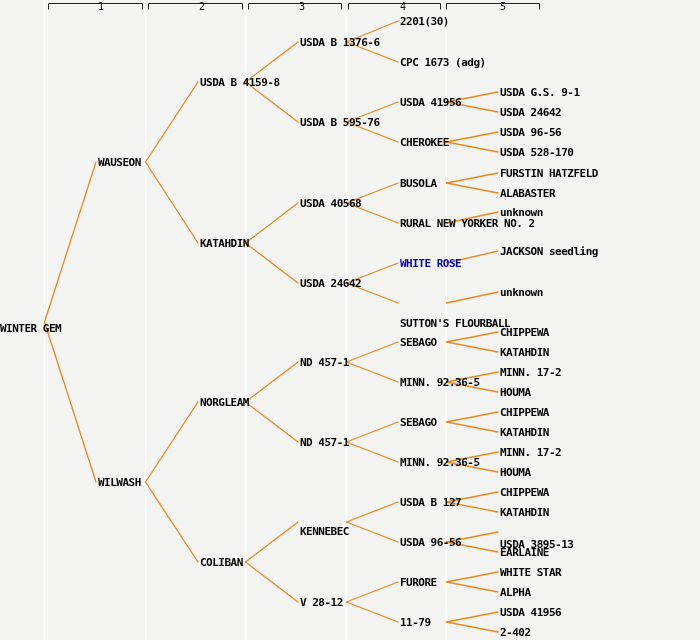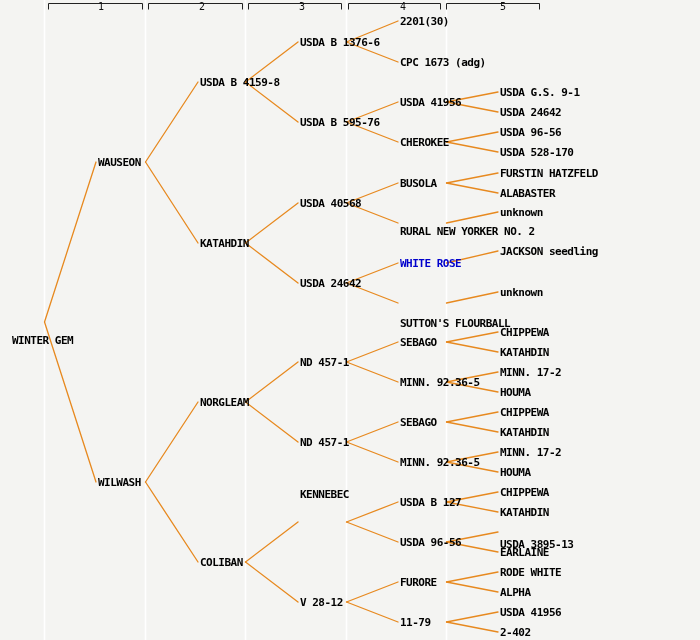--- a/index.html
+++ b/index.html
@@ -106,41 +106,41 @@
       <line x1="446.5" y1="622" x2="498" y2="632" stroke="#e7891f" stroke-width="1.3" stroke-linecap="round"></line>
     </svg>
   <div class="layer" id="ruler">
       <div class="ruler-num" style="left: 101px;">1</div>
       <div class="ruler-num" style="left: 202px;">2</div>
       <div class="ruler-num" style="left: 302px;">3</div>
       <div class="ruler-num" style="left: 403px;">4</div>
       <div class="ruler-num" style="left: 503px;">5</div>
     </div>
   <div class="layer" id="nodes">
-      <div class="node" style="left: 0px; top: 340px; padding-left: 12px;">WINTER GEM</div>
+      <div class="node" style="left: 0px; top: 328px;">WINTER GEM</div>
       <div class="node" style="left: 98px; top: 162px;">WAUSEON</div>
       <div class="node" style="left: 98px; top: 482px;">WILWASH</div>
       <div class="node" style="left: 200px; top: 82px;">USDA B 4159-8</div>
       <div class="node" style="left: 200px; top: 243px;">KATAHDIN</div>
       <div class="node" style="left: 200px; top: 402px;">NORGLEAM</div>
       <div class="node" style="left: 200px; top: 562px;">COLIBAN</div>
       <div class="node" style="left: 300px; top: 42px;">USDA B 1376-6</div>
       <div class="node" style="left: 300px; top: 122px;">USDA B 595-76</div>
       <div class="node" style="left: 300px; top: 203px;">USDA 40568</div>
       <div class="node" style="left: 300px; top: 283px;">USDA 24642</div>
       <div class="node" style="left: 300px; top: 362px;">ND 457-1</div>
       <div class="node" style="left: 300px; top: 442px;">ND 457-1</div>
-      <div class="node" style="left: 300px; top: 494px;">KENNEBEC</div>
+      <div class="node" style="left: 300px; top: 531px;">KENNEBEC</div>
       <div class="node" style="left: 300px; top: 602px;">V 28-12</div>
       <div class="node" style="left: 400px; top: 21px;">2201(30)</div>
       <div class="node" style="left: 400px; top: 62px;">CPC 1673 (adg)</div>
       <div class="node" style="left: 400px; top: 102px;">USDA 41956</div>
       <div class="node" style="left: 400px; top: 142px;">CHEROKEE</div>
       <div class="node" style="left: 400px; top: 183px; text-align: center;">BUSOLA</div>
-      <div class="node" style="left: 400px; top: 223px; margin-top: 8px;">RURAL NEW YORKER NO. 2</div>
+      <div class="node" style="left: 400px; top: 223px;">RURAL NEW YORKER NO. 2</div>
       <div class="node link" style="left: 400px; top: 263px;">WHITE ROSE</div>
       <div class="node" style="left: 400px; top: 303px; margin-top: 20px;">SUTTON'S FLOURBALL</div>
       <div class="node" style="left: 400px; top: 342px;">SEBAGO</div>
       <div class="node" style="left: 400px; top: 382px;">MINN. 92.36-5</div>
       <div class="node" style="left: 400px; top: 422px;">SEBAGO</div>
       <div class="node" style="left: 400px; top: 462px;">MINN. 92.36-5</div>
       <div class="node" style="left: 400px; top: 502px;">USDA B 127</div>
       <div class="node" style="left: 400px; top: 542px;">USDA 96-56</div>
       <div class="node" style="left: 400px; top: 582px;">FURORE</div>
       <div class="node" style="left: 400px; top: 622px;">11-79</div>
@@ -158,18 +158,18 @@
       <div class="node" style="left: 500px; top: 372px;">MINN. 17-2</div>
       <div class="node" style="left: 500px; top: 392px;">HOUMA</div>
       <div class="node" style="left: 500px; top: 412px;">CHIPPEWA</div>
       <div class="node" style="left: 500px; top: 432px;">KATAHDIN</div>
       <div class="node" style="left: 500px; top: 452px;">MINN. 17-2</div>
       <div class="node" style="left: 500px; top: 472px;">HOUMA</div>
       <div class="node" style="left: 500px; top: 492px;">CHIPPEWA</div>
       <div class="node" style="left: 500px; top: 512px;">KATAHDIN</div>
       <div class="node" style="left: 500px; top: 532px; margin-top: 12px;">USDA 3895-13</div>
       <div class="node" style="left: 500px; top: 552px;">EARLAINE</div>
-      <div class="node" style="left: 500px; top: 572px;">RODE WHITE</div>
+      <div class="node" style="left: 500px; top: 572px;">WHITE STAR</div>
       <div class="node" style="left: 500px; top: 592px;">ALPHA</div>
       <div class="node" style="left: 500px; top: 612px;">USDA 41956</div>
       <div class="node" style="left: 500px; top: 632px;">2-402</div>
     </div>
 </div>
 
 </body></html>

